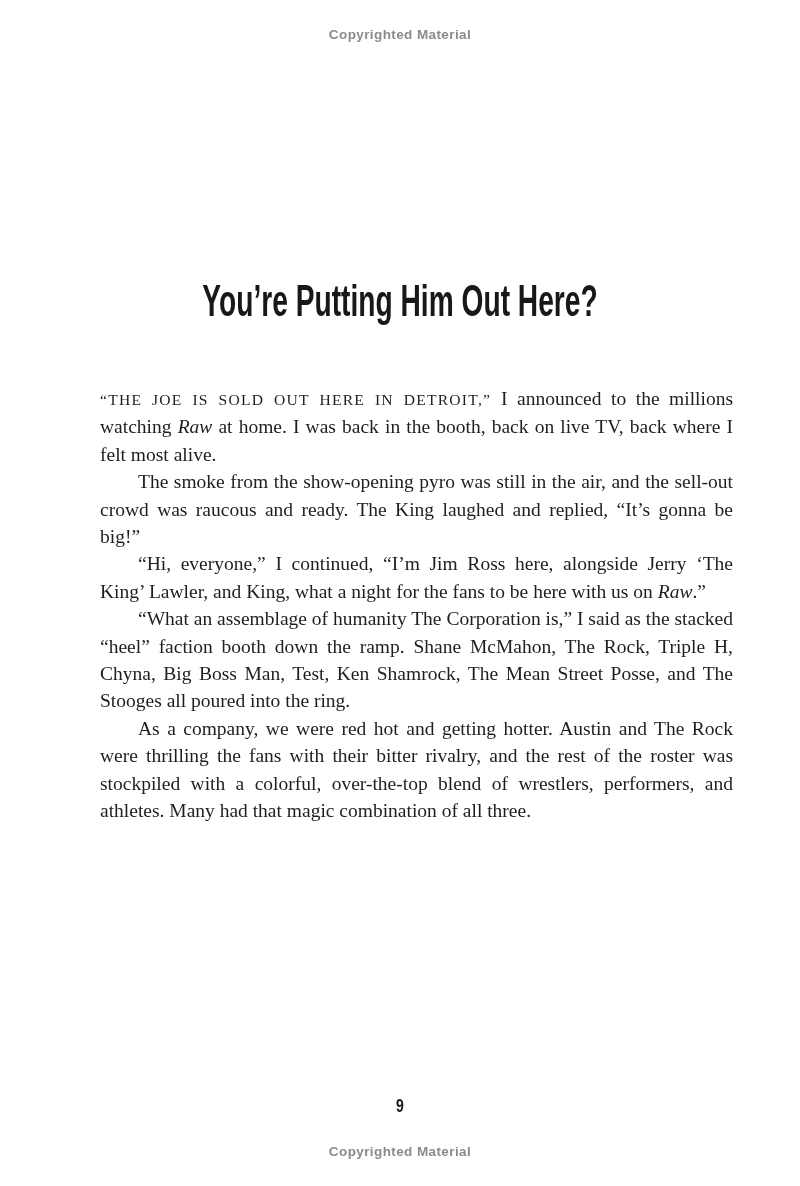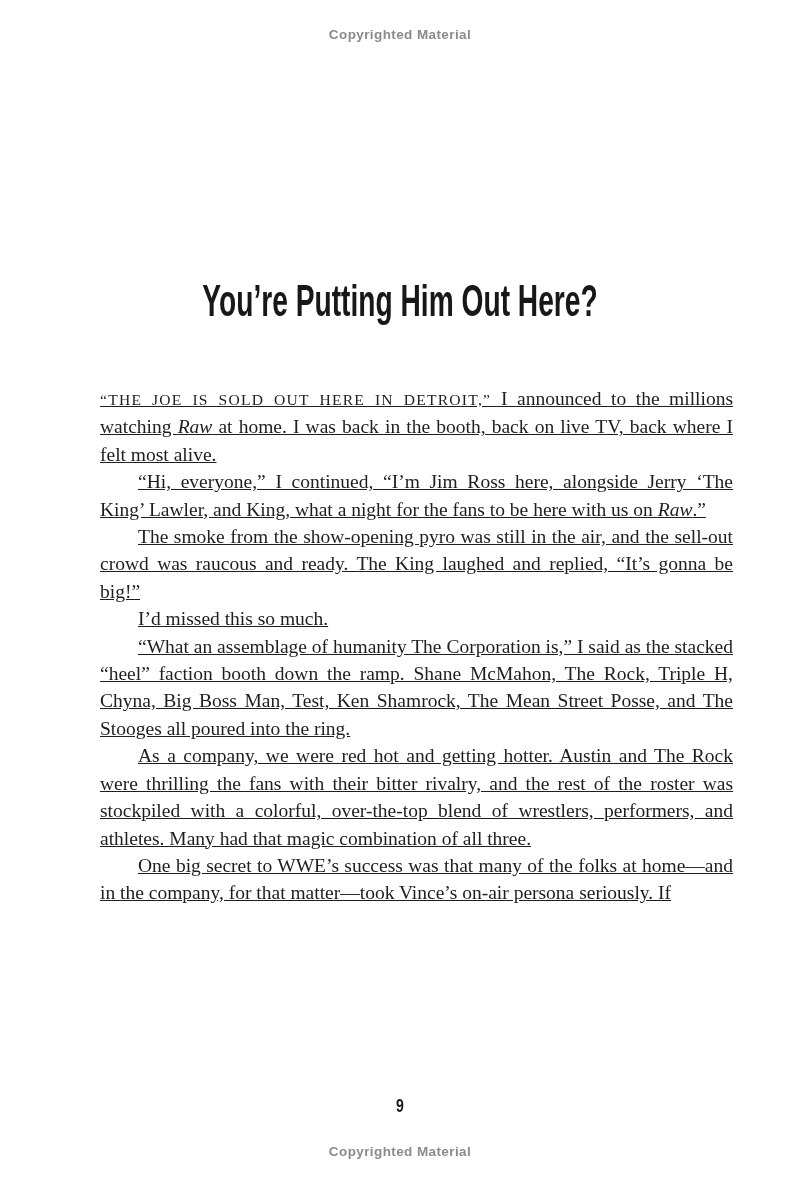--- a/index.html
+++ b/index.html
@@ -47,21 +47,20 @@
     width: 633px;
     font-family: "Liberation Serif", serif;
     font-size: 19.5px;
     line-height: 27.4px;
     color: #1e1e1e;
     text-align: justify;
   }
   .page-body p {
     margin: 0;
     padding: 0;
-    text-decoration: underline;
   }
   .page-body p.indent { text-indent: 38px; }
   .seg-italic { font-style: italic; }
   .seg-smallcaps {
     font-size: 0.8em;
     letter-spacing: 0.08em;
   }
   .page-number {
     position: absolute;
     top: 1096px;
@@ -79,24 +78,22 @@
 </head>
 <body>
 
 <div class="page">
   <div class="copyright top">Copyrighted Material</div>
 
   <h1 class="chapter-title">You’re Putting Him Out Here?</h1>
 
   <div class="page-body">
       <p class=""><span class="seg-smallcaps">“THE JOE IS SOLD OUT HERE IN DETROIT,” </span><span class="seg-normal">I announced to the millions watching </span><span class="seg-italic">Raw</span><span class="seg-normal"> at home. I was back in the booth, back on live TV, back where I felt most alive.</span></p>
+      <p class="indent"><span class="seg-normal">The smoke from the show-opening pyro was still in the air, and the sell-out crowd was raucous and ready. The King laughed and replied, “It’s gonna be big!”</span></p>
       <p class="indent"><span class="seg-normal">“Hi, everyone,” I continued, “I’m Jim Ross here, alongside Jerry ‘The King’ Lawler, and King, what a night for the fans to be here with us on </span><span class="seg-italic">Raw</span><span class="seg-normal">.”</span></p>
-      <p class="indent"><span class="seg-normal">The smoke from the show-opening pyro was still in the air, and the sell-out crowd was raucous and ready. The King laughed and replied, “It’s gonna be big!”</span></p>
-      <p class="indent"><span class="seg-normal">I’d missed this so much.</span></p>
       <p class="indent"><span class="seg-normal">“What an assemblage of humanity The Corporation is,” I said as the stacked “heel” faction booth down the ramp. Shane McMahon, The Rock, Triple H, Chyna, Big Boss Man, Test, Ken Shamrock, The Mean Street Posse, and The Stooges all poured into the ring.</span></p>
       <p class="indent"><span class="seg-normal">As a company, we were red hot and getting hotter. Austin and The Rock were thrilling the fans with their bitter rivalry, and the rest of the roster was stockpiled with a colorful, over-the-top blend of wrestlers, performers, and athletes. Many had that magic combination of all three.</span></p>
-      <p class="indent"><span class="seg-normal">One big secret to WWE’s success was that many of the folks at home—and in the company, for that matter—took Vince’s on-air persona seriously. If</span></p>
     </div>
 
   <div class="page-number">9</div>
 
   <div class="copyright bottom">Copyrighted Material</div>
 </div>
 
 </body></html>

